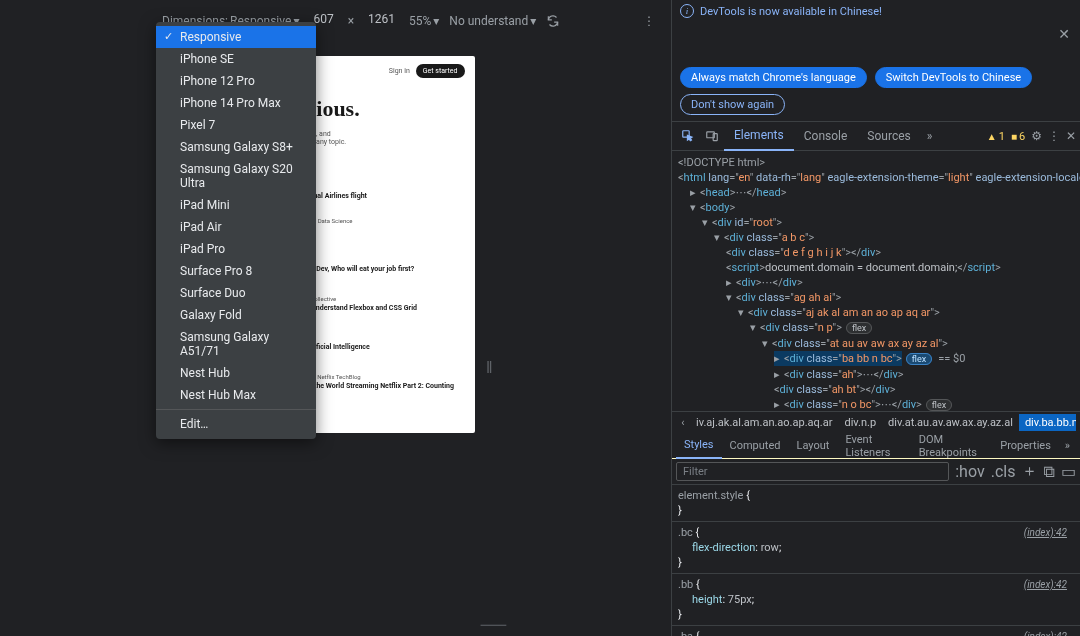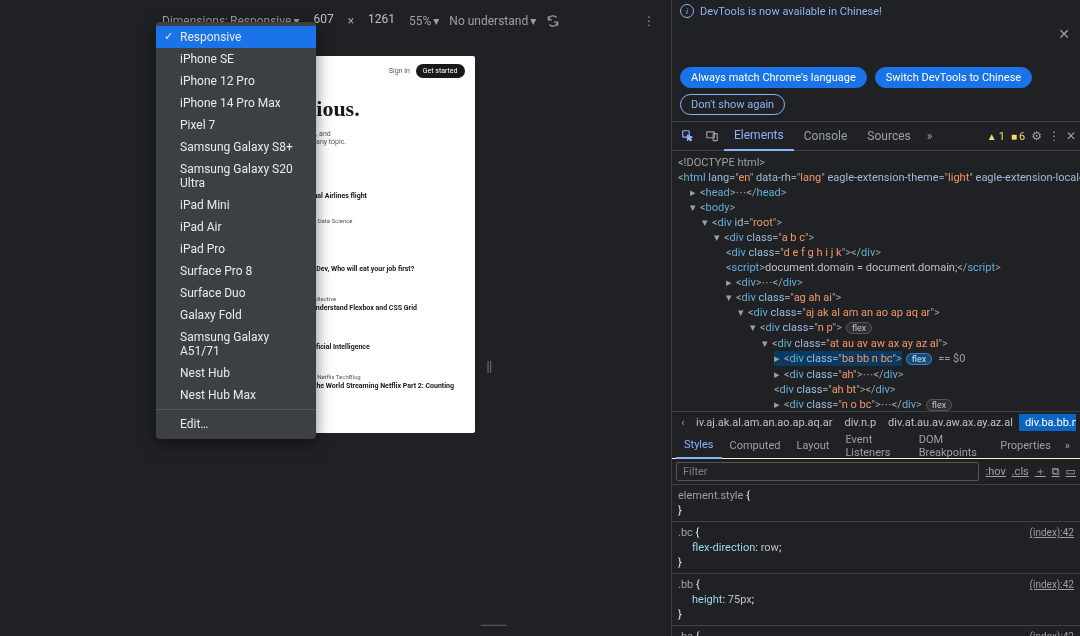--- a/index.html
+++ b/index.html
@@ -69,28 +69,28 @@
 .crumb{padding:2px 6px;color:#bdc1c6;cursor:pointer;white-space:nowrap;}
 .crumb.active{background:#0b66c3;color:#fff;}
 .arrow{width:14px;display:flex;justify-content:center;color:#9aa0a6;cursor:pointer;}
 .subtabs{display:flex;align-items:center;height:26px;font-size:11px;border-bottom:1px solid #fef9c3;padding:0 4px;}
 .stab{padding:0 8px;color:#9aa0a6;cursor:pointer;height:26px;display:flex;align-items:center;}
 .stab.active{color:#8ab4f8;border-bottom:2px solid #8ab4f8;}
 .stab-more{margin-left:auto;color:#9aa0a6;cursor:pointer;padding:0 6px;}
 .filterbar{display:flex;align-items:center;height:26px;border-bottom:1px solid #3c4043;padding:0 4px;gap:6px;}
 .filter-input{flex:1;background:transparent;border:1px solid #545658;color:#bdc1c6;font-size:11px;padding:2px 6px;border-radius:2px;}
 .filter-input::placeholder{color:#7a7f85;}
-.fbtn{font-size:11px;color:#9aa0a6;cursor:pointer;text-decoration:underline;}
+.fbtn{font-size:16px;color:#9aa0a6;cursor:pointer;}
 .styles{flex:1;overflow:auto;font-family:Menlo,Consolas,monospace;font-size:11px;line-height:15px;}
 .rule{border-bottom:1px solid #3c4043;padding:3px 6px;position:relative;}
 .sel-txt{color:#9aa0a6;}
 .prop{padding-left:14px;}
 .prop .pn{color:#9bd8e8;}
 .prop .pv{color:#bdc1c6;}
-.link{position:absolute;right:6px;top:3px;color:#9aa0a6;text-decoration:underline;font-size:10px;}
+.link{position:absolute;right:13px;top:3px;color:#9aa0a6;text-decoration:underline;font-size:10px;font-style:italic;}
 svg{display:block;}
 </style>
 </head>
 <body>
 
 <div class="app">
   <div class="left">
     <div class="devtoolbar">
       <div class="dimlabel drop">
         <span>Dimensions:</span>

